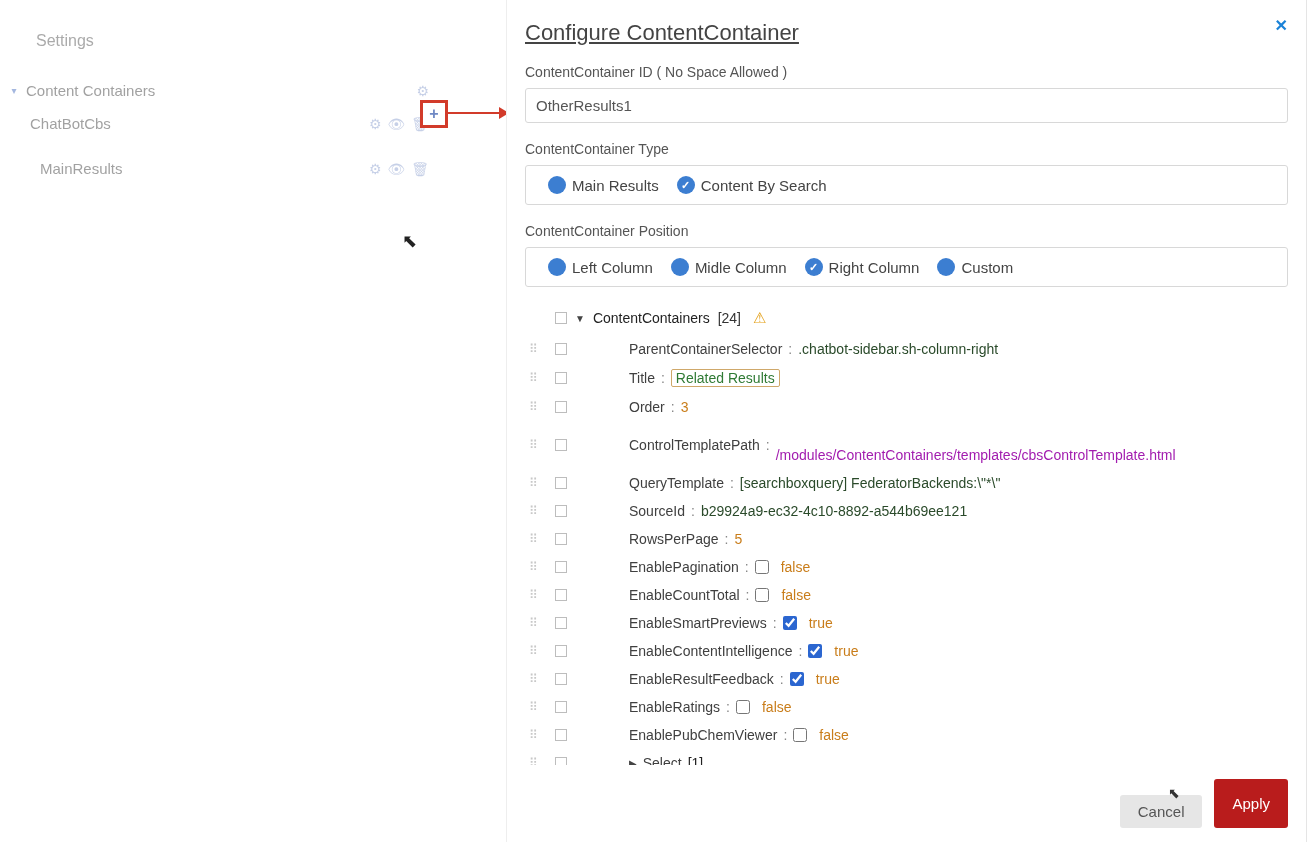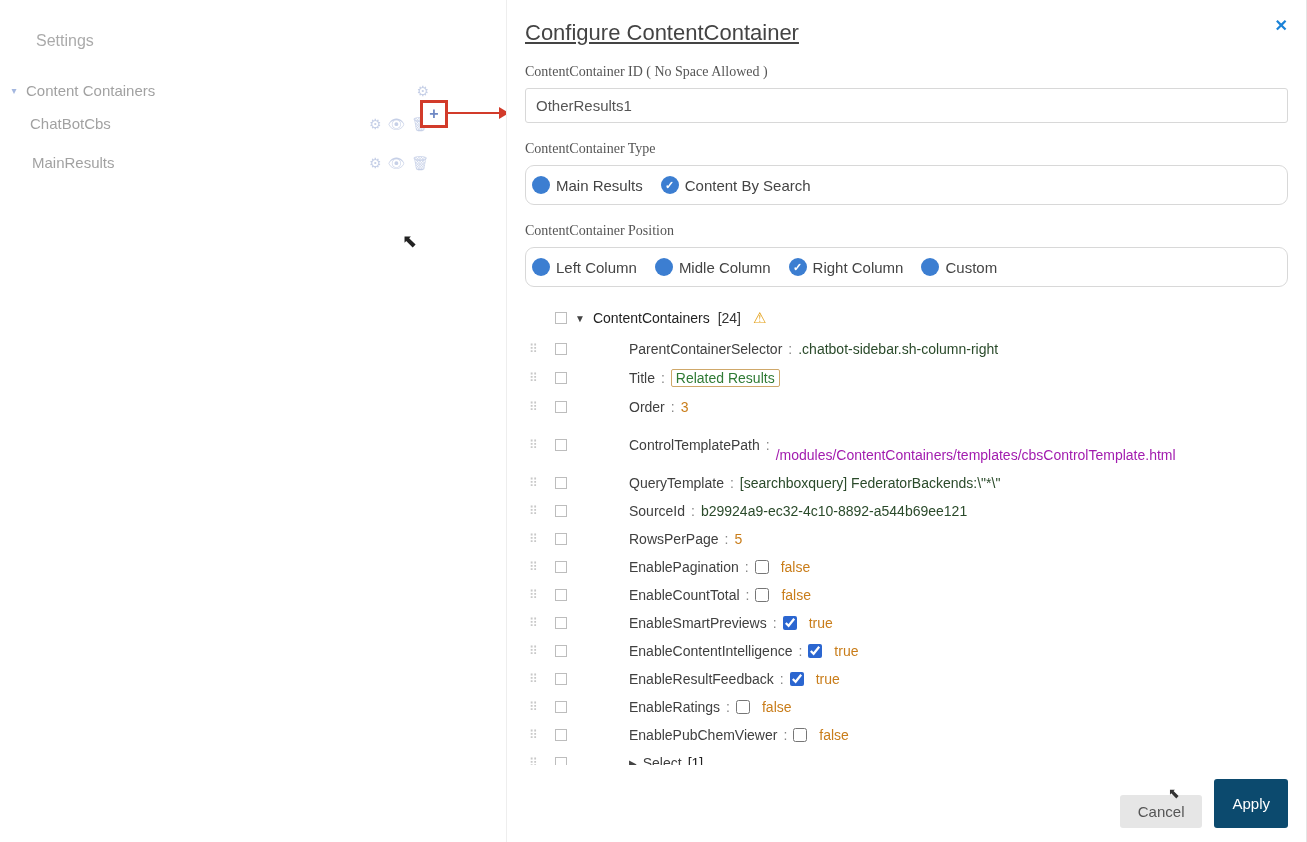--- a/index.html
+++ b/index.html
@@ -66,28 +66,28 @@
   .modal-close {
     position:absolute; top:16px; right:18px;
     color:#1b83d8; font-size:16px; font-weight:bold; cursor:pointer;
   }
   .modal-body {
     padding: 20px 18px 0 18px;
     overflow:auto;
     flex:1;
   }
   .modal-h1 { font-size:22px; font-weight:500; color:#444; margin-bottom:18px;text-decoration:underline;}
-  .field-label { font-size:14px; color:#555; margin: 8px 0 8px 0; font-family: Liberation Serif, serif;}
+  .field-label { font-size:14px; color:#555; margin: 8px 0 8px 0;}
   .text-input {
     width:100%; border:1px solid #d8d8d8; border-radius:3px;
     padding:8px 10px; font-size:15px; color:#555;
   }
   .segmented {
-    border:1px solid #d8d8d8; border-radius:9px;
-    padding:10px 6px; display:flex; gap:18px; flex-wrap:wrap; align-items:center;
+    border:1px solid #d8d8d8; border-radius:3px;
+    padding:10px 22px; display:flex; gap:18px; flex-wrap:wrap; align-items:center;
   }
   .radio {
     display:flex; align-items:center; gap:6px; font-size:15px; color:#444;
   }
   .radio .dot {
     width:18px; height:18px; border-radius:50%;
     background:#3c7ed1;
     display:flex; align-items:center; justify-content:center;
   }
   .radio .dot.sel::after {
@@ -134,21 +134,21 @@
   }
 
   .modal-footer {
     display:flex; justify-content:flex-end; gap:12px;
     padding: 14px 18px;
   }
   .btn {
     padding:8px 18px; border:none; border-radius:3px; font-size:15px; cursor:pointer;
   }
   .btn-cancel { background:#e6e6e6; color:#555;margin-top:16px; }
-  .btn-apply { background:#0c4a6e; color:#fff; }
+  .btn-apply { background:#b91c1c; color:#fff; }
 
   .cursor-img {
     position:absolute; left:402px; top:230px; font-size:18px; color:#222;
   }
   .cursor-footer { position:absolute; left:1168px; top:785px; font-size:14px; color:#333; }
 
   .headerblock { margin-bottom: 18px; }
 </style>
 </head>
 <body>
@@ -168,21 +168,21 @@
 
     <div class="tree-row" style="padding-left:30px;gap:24px;">
       <span class="tree-label">ChatBotCbs</span>
       <span class="tree-actions">
         <span class="icon-btn">⚙</span>
         <span class="icon-btn">👁</span>
         <span class="icon-btn">🗑</span>
       </span>
     </div>
 
-    <div class="tree-row" style="padding-left:32px; margin-top:6px;">
+    <div class="tree-row" style="padding-left:40px; margin-top:12px;">
       <span class="tree-label">MainResults</span>
       <span class="tree-actions">
         <span class="icon-btn">⚙</span>
         <span class="icon-btn">👁</span>
         <span class="icon-btn">🗑</span>
       </span>
     </div>
   </div>
 </div>
 

